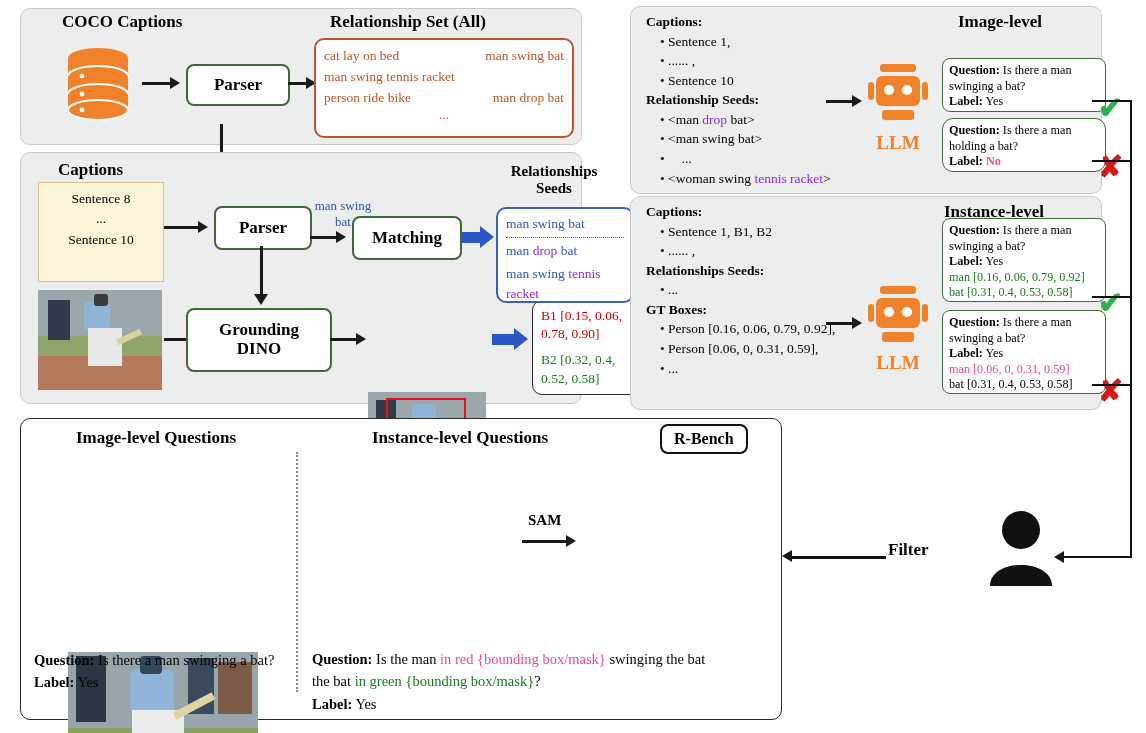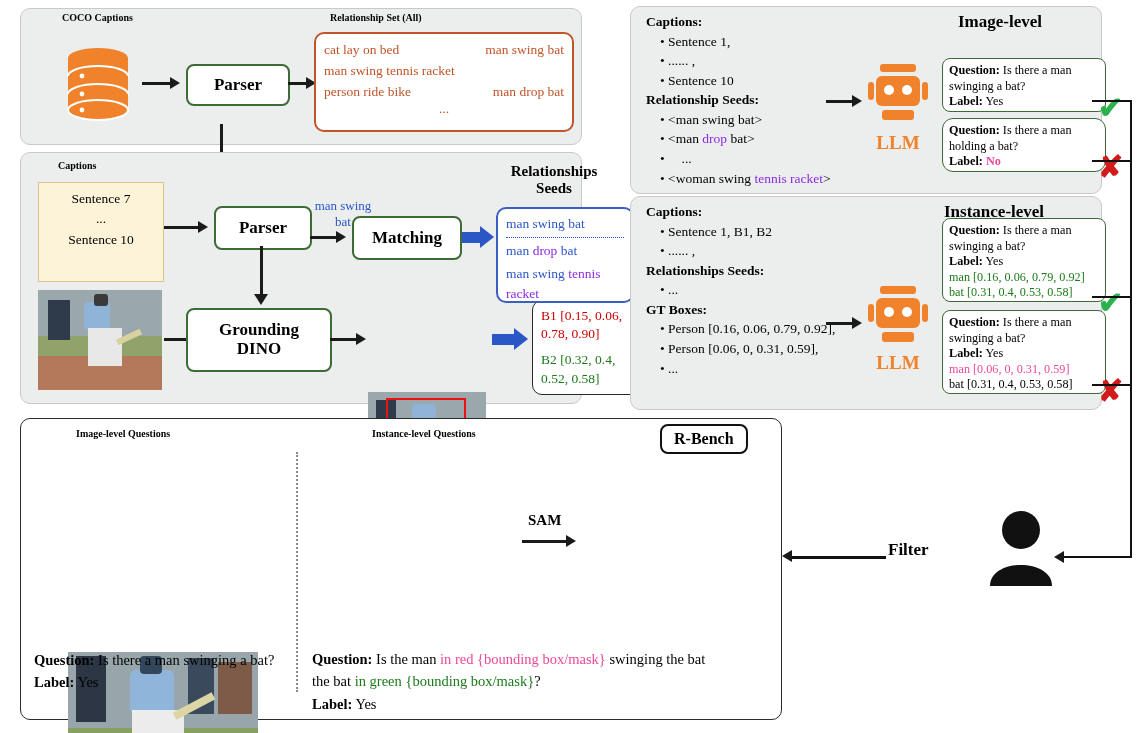--- a/index.html
+++ b/index.html
@@ -1,20 +1,20 @@
 <!DOCTYPE html>
 <html><head>
 <meta charset="utf-8">
 <style>
   html,body{margin:0;padding:0;}
   body{width:1146px;height:733px;background:#ffffff;font-family:"Liberation Serif",serif;position:relative;overflow:hidden;}
   .abs{position:absolute;}
   .panel{background:#eceded;border:1px solid #c9c9c9;border-radius:10px;}
   .whitebox{background:#ffffff;border:1px solid #2a2a2a;border-radius:10px;}
-  .title{font-weight:bold;font-size:10px;color:#000;}
+  .title{font-weight:bold;font-size:17px;color:#000;}
   .greenbox{border:2px solid #3d6b35;border-radius:8px;background:#ffffff;display:flex;align-items:center;justify-content:center;font-weight:bold;font-size:17px;color:#000;text-align:center;line-height:1.1;}
   .orangebox{border:2px solid #c0552a;border-radius:10px;background:#ffffff;color:#c0552a;font-size:13.5px;line-height:1.55;padding:6px 8px;}
   .bluebox{border:2px solid #3b5fc0;border-radius:10px;background:#ffffff;font-size:13.5px;line-height:1.5;padding:5px 8px;}
   .purple{color:#8a2be2;}
   .red{color:#ec4899;}
   .green{color:#1a7a1a;}
   .lst{font-size:13.5px;line-height:1.45;}
   .lst b{font-weight:bold;}
   .qbox{border:1.6px solid #3d6b35;border-radius:8px;background:#ffffff;font-size:12.2px;line-height:1.28;padding:4px 6px;}
   .arrow-h{position:absolute;background:#1a1a1a;height:3px;}
@@ -54,41 +54,41 @@
 </svg>
 
 <div class="arrow-h" style="left:142px;top:82px;width:30px;"></div>
 <div class="arrow-head-r" style="left:170px;top:77px;"></div>
 
 <div class="greenbox abs" style="left:186px;top:64px;width:100px;height:38px;">Parser</div>
 
 <div class="arrow-h" style="left:288px;top:82px;width:22px;"></div>
 <div class="arrow-head-r" style="left:306px;top:77px;"></div>
 
-<div class="orangebox abs" style="left:314px;top:32px;width:240px;height:84px;">
+<div class="orangebox abs" style="left:314px;top:38px;width:240px;height:84px;">
   <div style="display:flex;justify-content:space-between;">
       <span>cat lay on bed</span>
       <span>man swing bat</span>
     </div>
   <div><span>man swing tennis racket</span></div>
   <div style="display:flex;justify-content:space-between;">
       <span>person ride bike</span>
       <span>man drop bat</span>
     </div>
   <div style="text-align:center;margin-top:-4px;"><span>...</span></div>
 </div>
 
 <div class="arrow-v" style="left:220px;top:124px;height:100px;"></div>
 <div class="arrow-head-d" style="left:214px;top:222px;"></div>
 
 <div class="panel abs" style="left:20px;top:152px;width:560px;height:250px;"></div>
 <div class="abs title" style="left:58px;top:160px;">Captions</div>
 
 <div class="abs" style="left:38px;top:182px;width:124px;height:92px;background:#fdf3d8;border:1px solid #d9c48a;font-size:13.5px;line-height:1.5;padding-top:6px;text-align:center;">
-  <div>Sentence 7</div>
+  <div>Sentence 8</div>
   <div>...</div>
   <div>Sentence 10</div>
 </div>
 
 <div class="abs imgph" style="left:38px;top:290px;width:124px;height:100px;background:#6f8f52;">
   <div style="position:absolute;left:0;top:0;width:124px;height:46px;background:#9aa7ad;"></div>
   <div style="position:absolute;left:0;top:46px;width:124px;height:20px;background:#8fa36b;"></div>
   <div style="position:absolute;left:0;top:66px;width:124px;height:34px;background:#b4785a;"></div>
   <div style="position:absolute;left:10px;top:10px;width:22px;height:40px;background:#2f3b4a;"></div>
   <div style="position:absolute;left:46px;top:12px;width:26px;height:28px;background:#8fb4d8;border-radius:4px;"></div>
@@ -166,22 +166,22 @@
 
 <div class="panel abs" style="left:630px;top:6px;width:470px;height:186px;"></div>
 <div class="abs title" style="left:958px;top:12px;font-size:17px;">Image-level</div>
 
 <div class="abs lst" style="left:646px;top:12px;width:230px;">
   <div><b>Captions</b><b>:</b></div>
   <div style="padding-left:14px;">• <span>Sentence 1,</span></div>
   <div style="padding-left:14px;">• <span>...... ,</span></div>
   <div style="padding-left:14px;">• <span>Sentence 10</span></div>
   <div><b>Relationship Seeds:</b></div>
+  <div style="padding-left:14px;">• &lt;man <span class="purple">drop</span> bat&gt;</div>
   <div style="padding-left:14px;">• &lt;man swing bat&gt;</div>
-  <div style="padding-left:14px;">• &lt;man <span class="purple">drop</span> bat&gt;</div>
   <div style="padding-left:14px;">•&nbsp;&nbsp;&nbsp;&nbsp;&nbsp;...</div>
   <div style="padding-left:14px;">• &lt;woman swing <span class="purple">tennis racket</span>&gt;</div>
 </div>
 
 <div class="arrow-h" style="left:826px;top:100px;width:28px;"></div>
 <div class="arrow-head-r" style="left:852px;top:95px;"></div>
 
 <svg class="abs" style="left:862px;top:60px;" width="72" height="72" viewBox="0 0 72 72">
   <rect x="18" y="4" width="36" height="8" rx="3" fill="#f0822c"></rect>
   <rect x="14" y="16" width="44" height="30" rx="6" fill="#f0822c"></rect>

